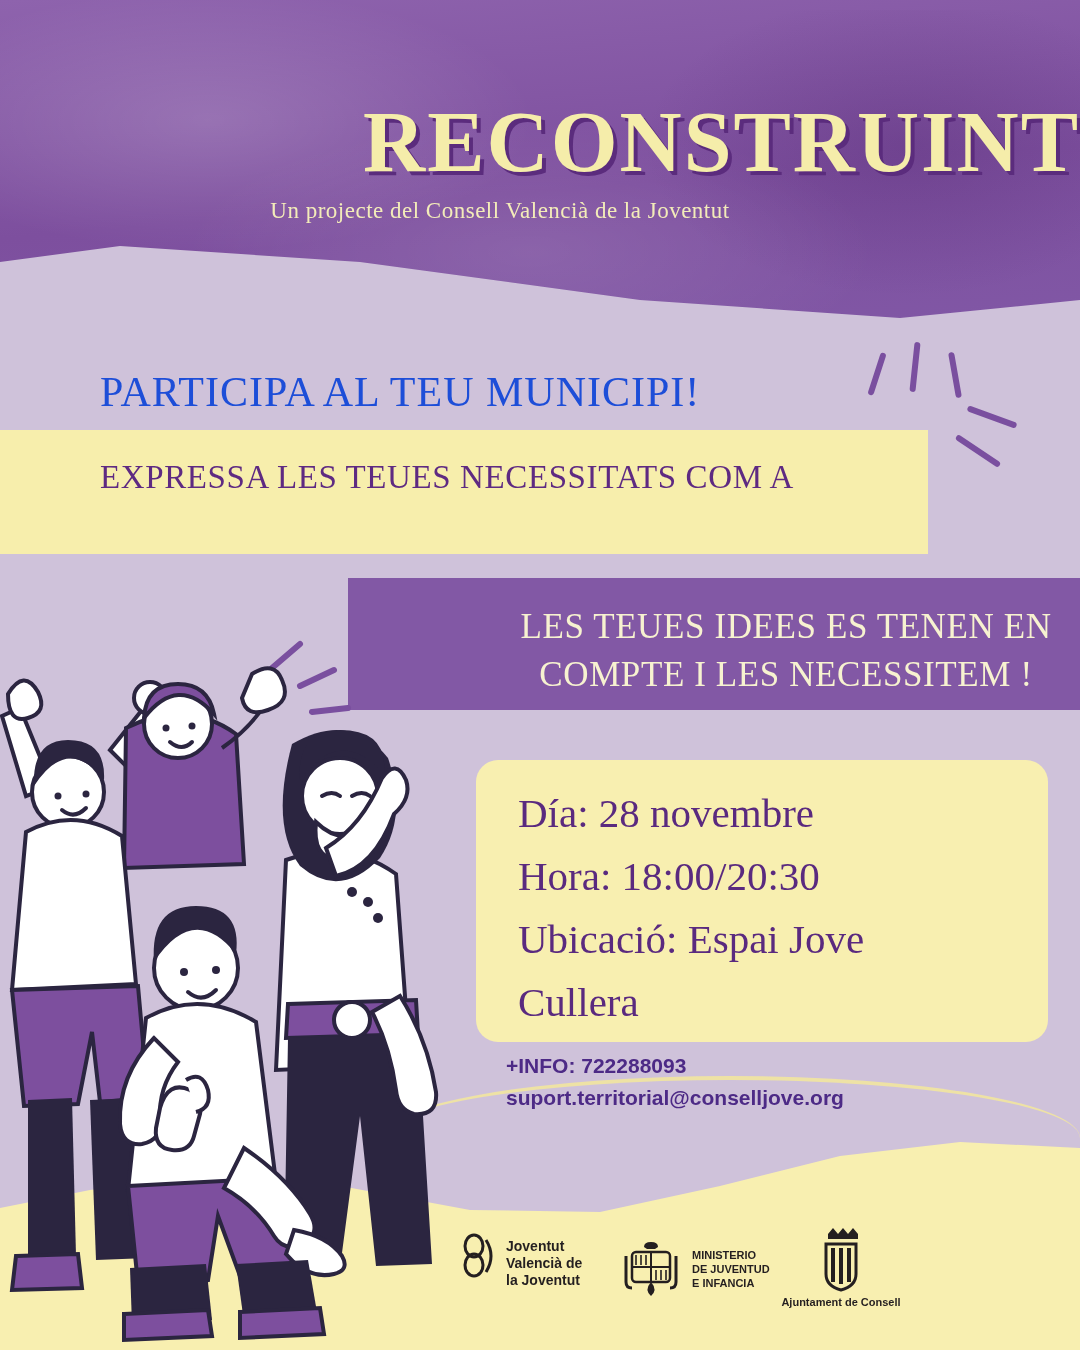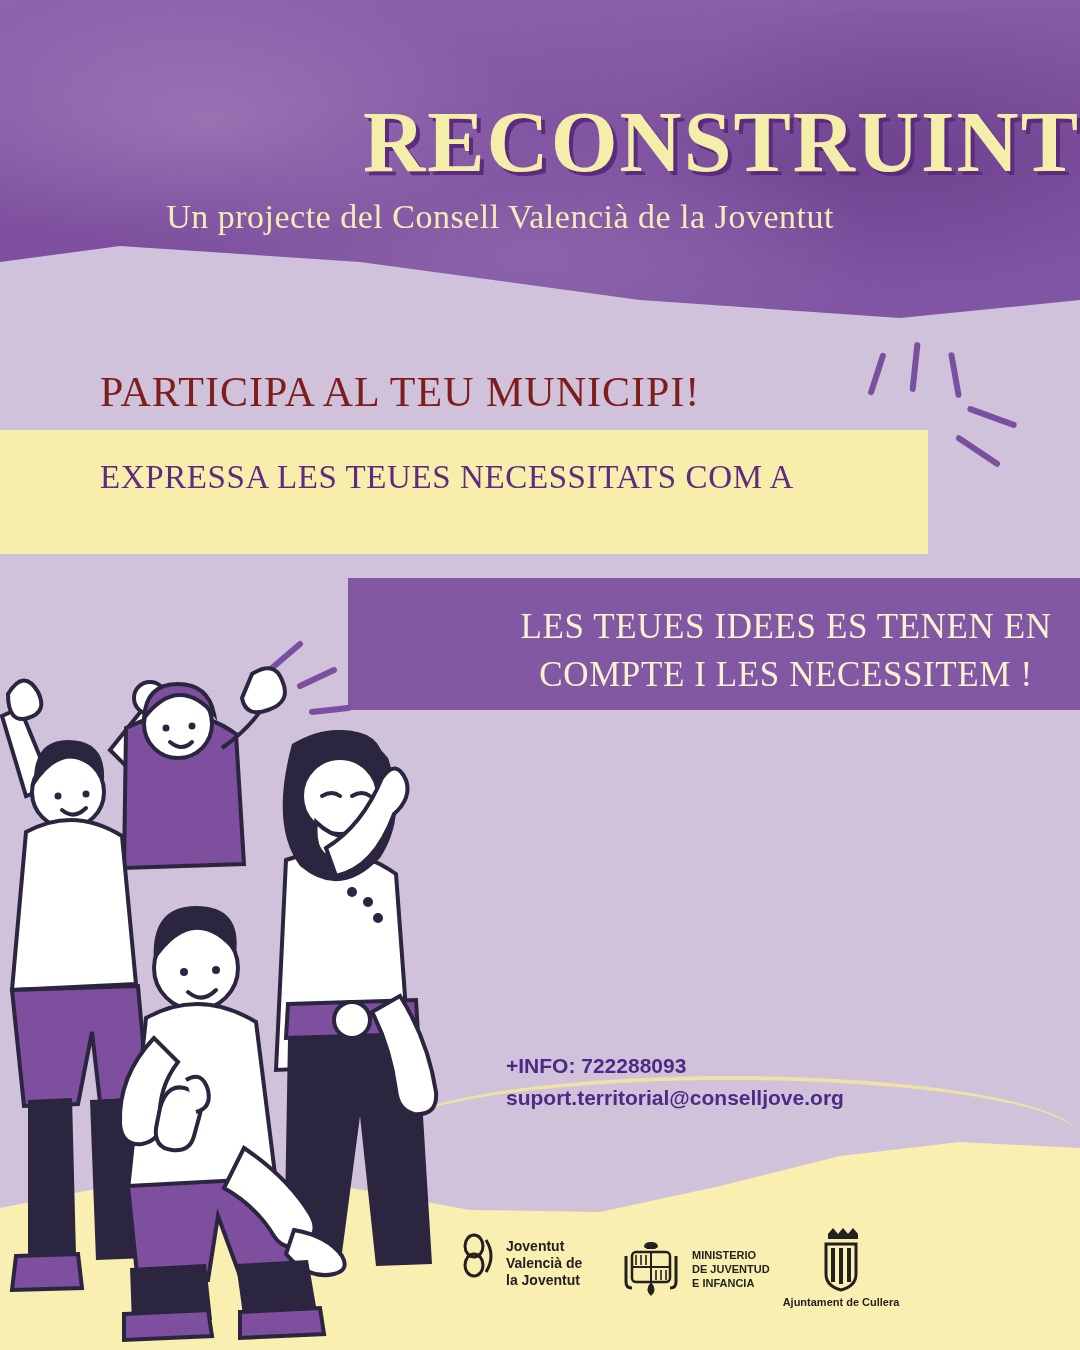--- a/index.html
+++ b/index.html
@@ -62,33 +62,33 @@
     letter-spacing: 2px;
     color: #f5edaa;
     text-shadow: 4px 4px 0px #5b2c7d;
   }
   .subtitle {
     position: absolute;
     left: 0; top: 198px;
     width: 1000px;
     text-align: center;
     font-family: "Liberation Serif", serif;
-    font-size: 34px;
+    font-size: 23px;
     color: #f3ecb9;
     letter-spacing: 0.5px;
   }
 
   
   .headline {
     position: absolute;
     left: 100px; top: 368px;
     font-family: "Liberation Serif", serif;
     font-size: 42px;
     letter-spacing: 1px;
-    color: #7f1d1d;
+    color: #1d4ed8;
   }
 
   
   .yellow-band {
     position: absolute;
     left: 0; top: 430px;
     width: 928px;
     height: 124px;
     background: #f7eeac;
   }
@@ -244,20 +244,28 @@
   <div class="purple-band">
     <div class="txt">
       <div>LES TEUES IDEES ES TENEN EN</div>
       <div>COMPTE I LES NECESSITEM !</div>
     </div>
   </div>
 
   <div class="wave"></div>
   <div class="wave-line"></div>
 
+  <div class="details-card">
+    <div class="lines">
+      <div>Día: 28 novembre</div>
+      <div>Hora: 18:00/20:30</div>
+      <div>Ubicació: Espai Jove</div>
+      <div>Cullera</div>
+    </div>
+  </div>
 
   <div class="contact">
     <div>+INFO: 722288093</div>
     <div>suport.territorial@conselljove.org</div>
   </div>
 
   <svg class="illus" viewBox="0 0 470 750">
 
     <g stroke="#7a4f9f" stroke-width="6" stroke-linecap="round">
       <line x1="272" y1="68" x2="300" y2="44"></line>
@@ -376,18 +384,18 @@
     <div class="logo logo-aj">
       <svg width="86" height="70" viewBox="0 0 86 70">
         <path d="M30 10 l5 -6 l5 6 l5 -6 l5 6 l5 -6 l5 6 v5 h-30 z" fill="#241f20"></path>
         <path d="M28 20 h30 v30 q0 12 -15 16 q-15 -4 -15 -16 z" fill="none" stroke="#241f20" stroke-width="3"></path>
         <g stroke="#241f20" stroke-width="4">
           <line x1="35" y1="24" x2="35" y2="58"></line>
           <line x1="43" y1="24" x2="43" y2="60"></line>
           <line x1="51" y1="24" x2="51" y2="58"></line>
         </g>
       </svg>
-      <div class="nm">Ajuntament de Cullera</div>
+      <div class="nm">Ajuntament de Consell</div>
     </div>
 
 
   </div>
 </div>
 
 </body></html>

